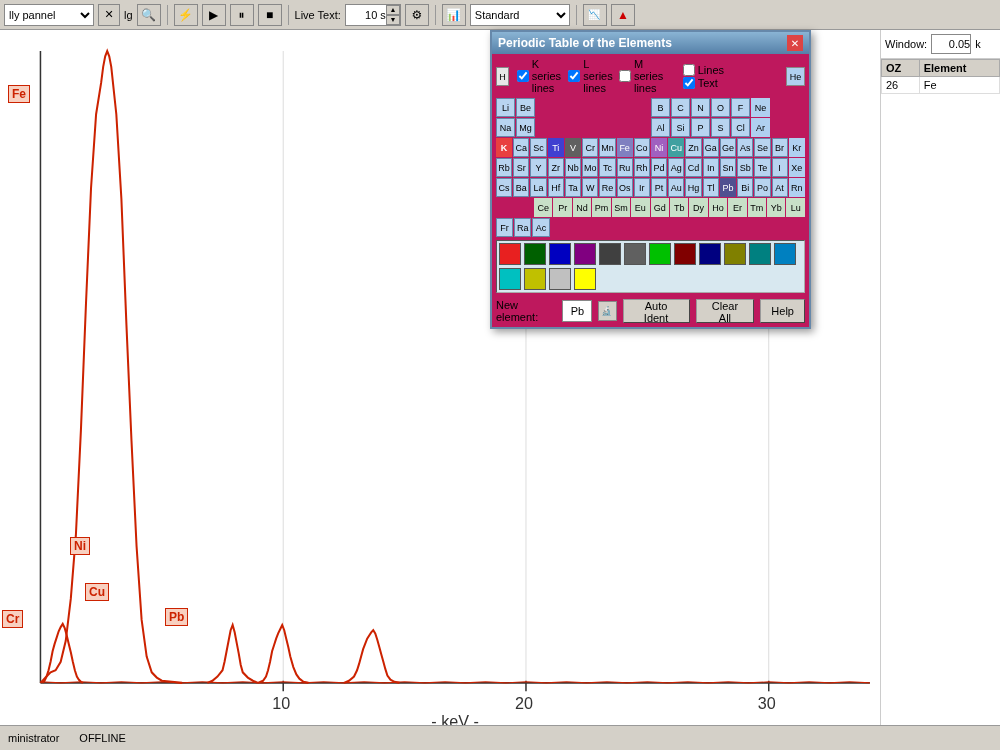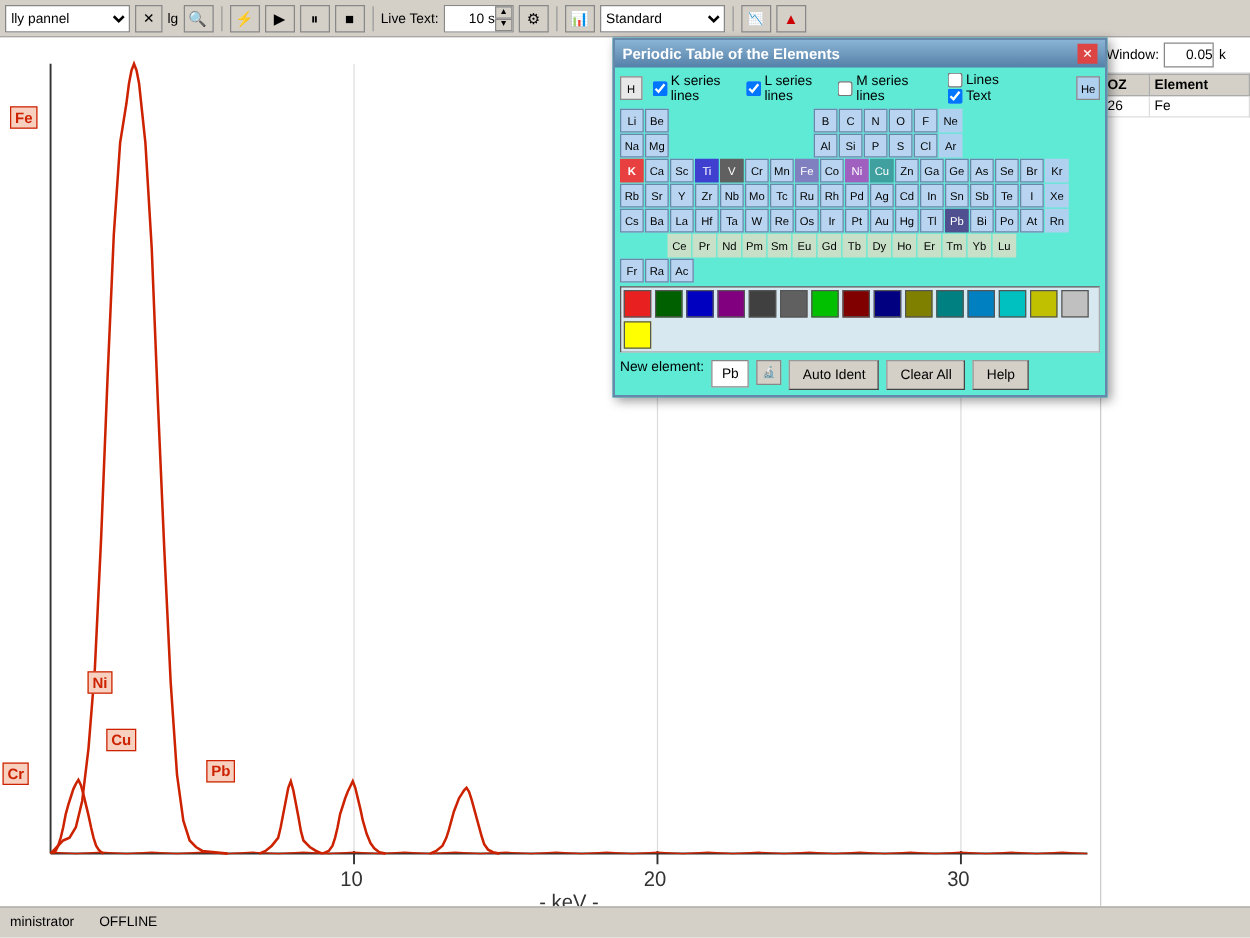--- a/index.html
+++ b/index.html
@@ -10,21 +10,21 @@
       height: 30px;
       background: #d4d0c8;
       border-bottom: 1px solid #999;
       display: flex;
       align-items: center;
       padding: 2px 4px;
       gap: 4px;
     }
     .toolbar-select {
       height: 22px;
-      width: 100px;
+      width: 90px;
       font-size: 11px;
       background: white;
       border: 1px solid #888;
     }
     .toolbar-btn {
       height: 22px;
       min-width: 22px;
       background: #d4d0c8;
       border: 1px solid #888;
       font-size: 11px;
@@ -74,22 +74,22 @@
       position: absolute;
       top: 0; left: 0;
       width: 100%; height: 100%;
     }
 
     
     #periodic-dialog {
       position: absolute;
       top: 30px;
       left: 490px;
-      width: 396px;
-      background: #5eead4;
+      width: 321px;
+      background: #be185d;
       border: 2px solid #6688aa;
       box-shadow: 3px 3px 8px rgba(0,0,0,0.4);
       z-index: 100;
     }
     #dialog-titlebar {
       background: linear-gradient(to bottom, #8ab4d4, #5580a8);
       color: white;
       padding: 3px 6px;
       font-size: 12px;
       font-weight: bold;
@@ -139,20 +139,21 @@
       background: #d8e8f0;
       border: 1px inset #aaa;
     }
     .color-swatch {
       width: 22px; height: 22px; cursor: pointer; border: 1px solid #555;
     }
 
     
     #bottom-row {
       display: flex;
+      align-items: center;
       gap: 6px;
       font-size: 11px;
     }
     .new-element-input {
       width: 30px; height: 22px; text-align: center; border: 1px solid #888; background: white; font-size: 11px;
     }
     .dialog-btn {
       height: 24px; padding: 0 10px; background: #d4d0c8; border: 1px outset #999; font-size: 11px; cursor: pointer;
     }
 

